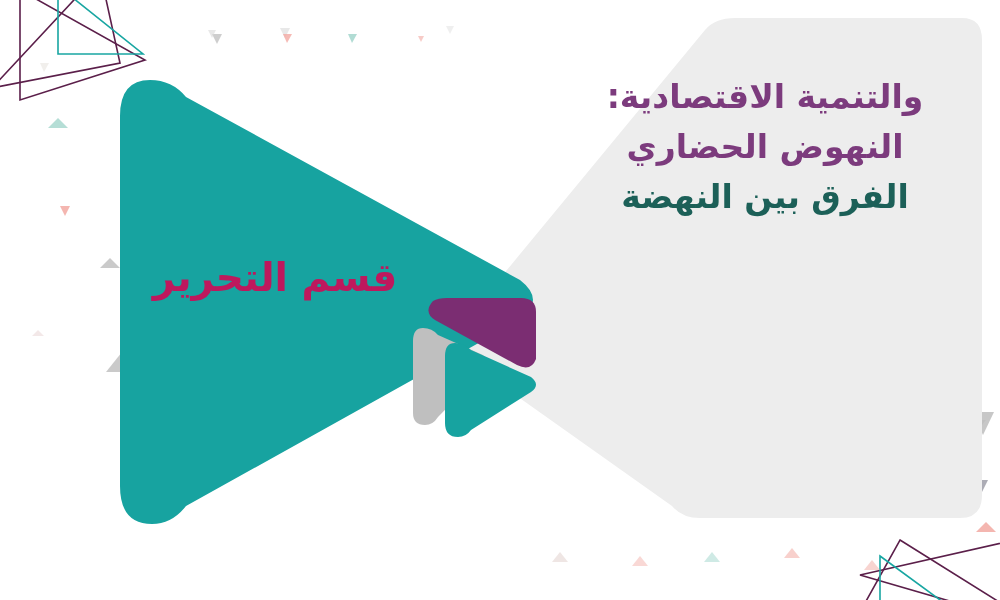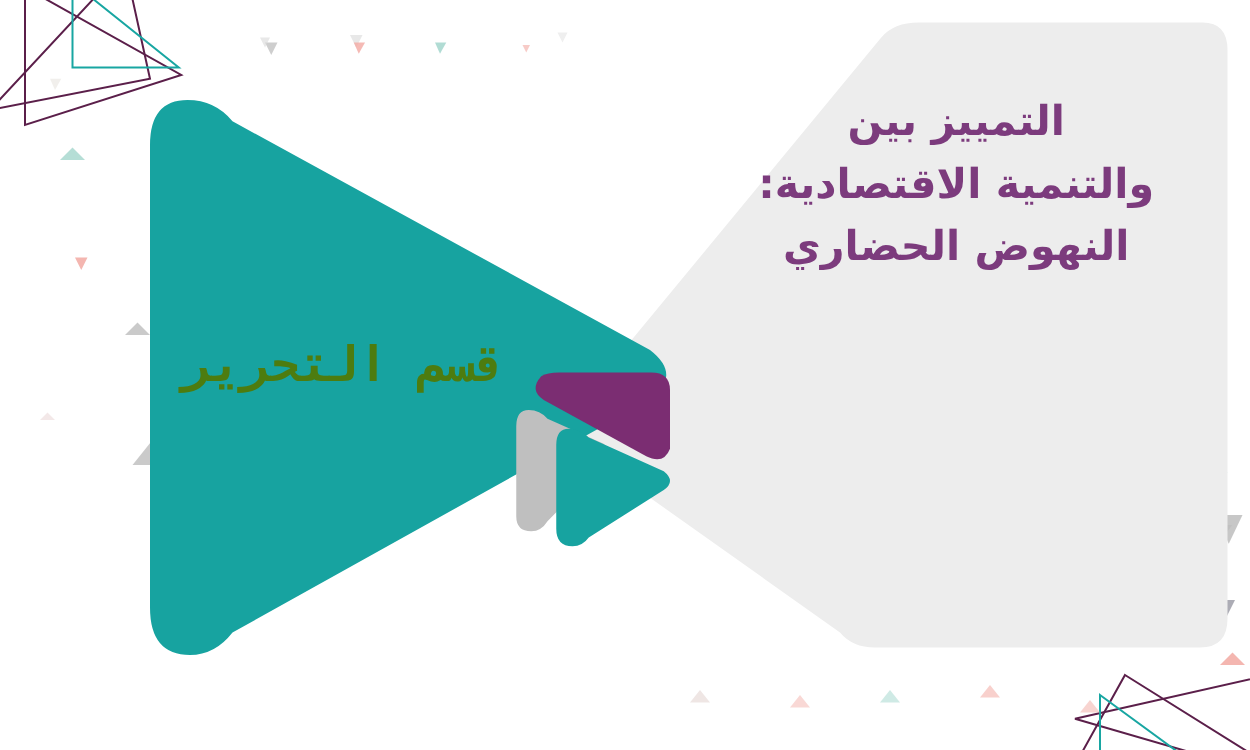--- a/index.html
+++ b/index.html
@@ -48,30 +48,29 @@
     left: 405px;
     top: 265px;
     width: 165px;
     height: 175px;
   }
 
   
   #dept-label {
     position: absolute;
     left: 110px;
-    top: 271px;
+    top: 254px;
     width: 330px;
     text-align: center;
     font-size: 39px;
     font-weight: bold;
     line-height: 1.25;
-    color: #4d7c0f;
+    color: #be185d;
     direction: rtl;
     white-space: nowrap;
-    font-family: Liberation Mono, monospace;
   }
 
   
   #title-block {
     position: absolute;
     right: 30px;
     top: 72px;
     width: 410px;
     direction: rtl;
     text-align: center;
@@ -200,18 +199,18 @@
              Q 61 172 66 165
              L 126 127
              Q 136 120 126 112
              L 66 85
              Q 59 78 50 78 Z" fill="#17A3A0"></path>
   </svg>
 
   <div id="dept-label">قسم التحرير</div>
 
   <div id="title-block">
-    <div class="title-line title-purple">التمييز بين</div>
     <div class="title-line title-purple">والتنمية الاقتصادية:</div>
     <div class="title-line title-purple">النهوض الحضاري</div>
+    <div class="title-line title-green">الفرق بين النهضة</div>
   </div>
 
 </div>
 
 </body></html>

